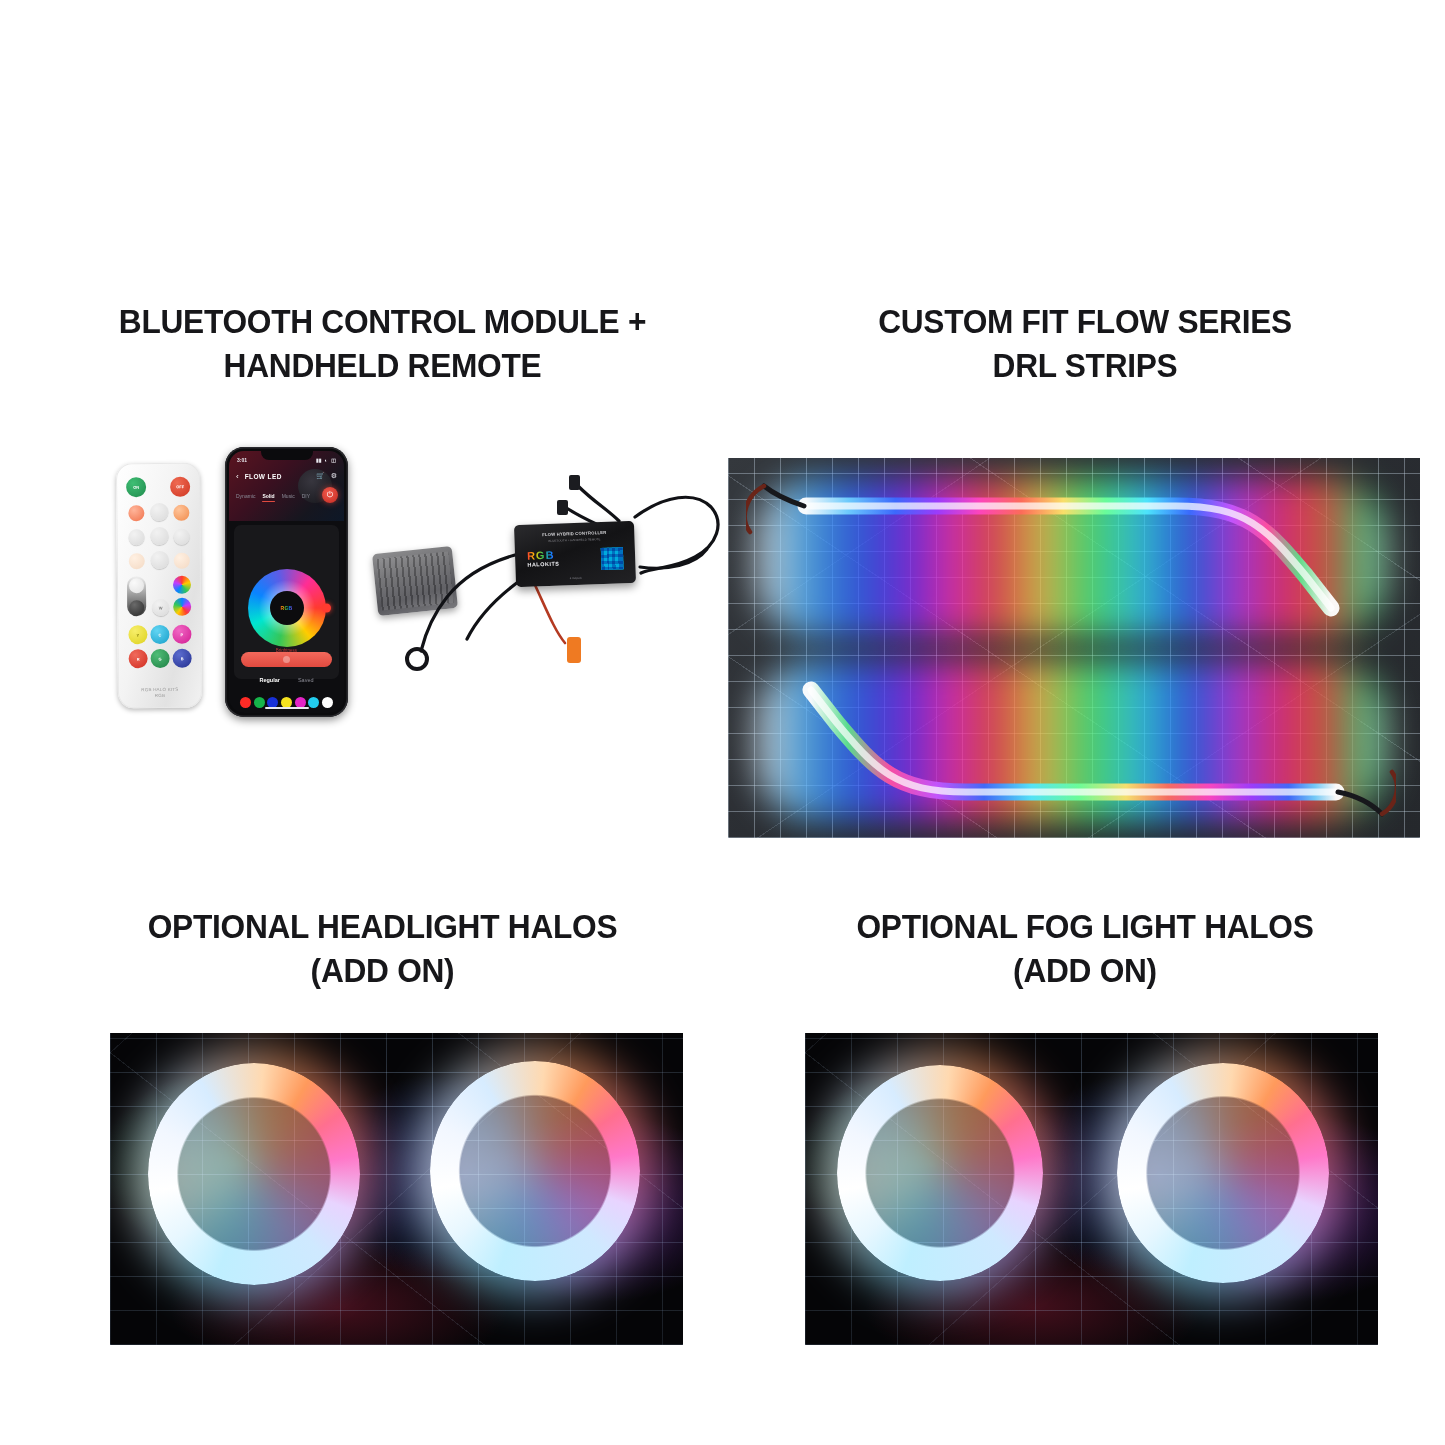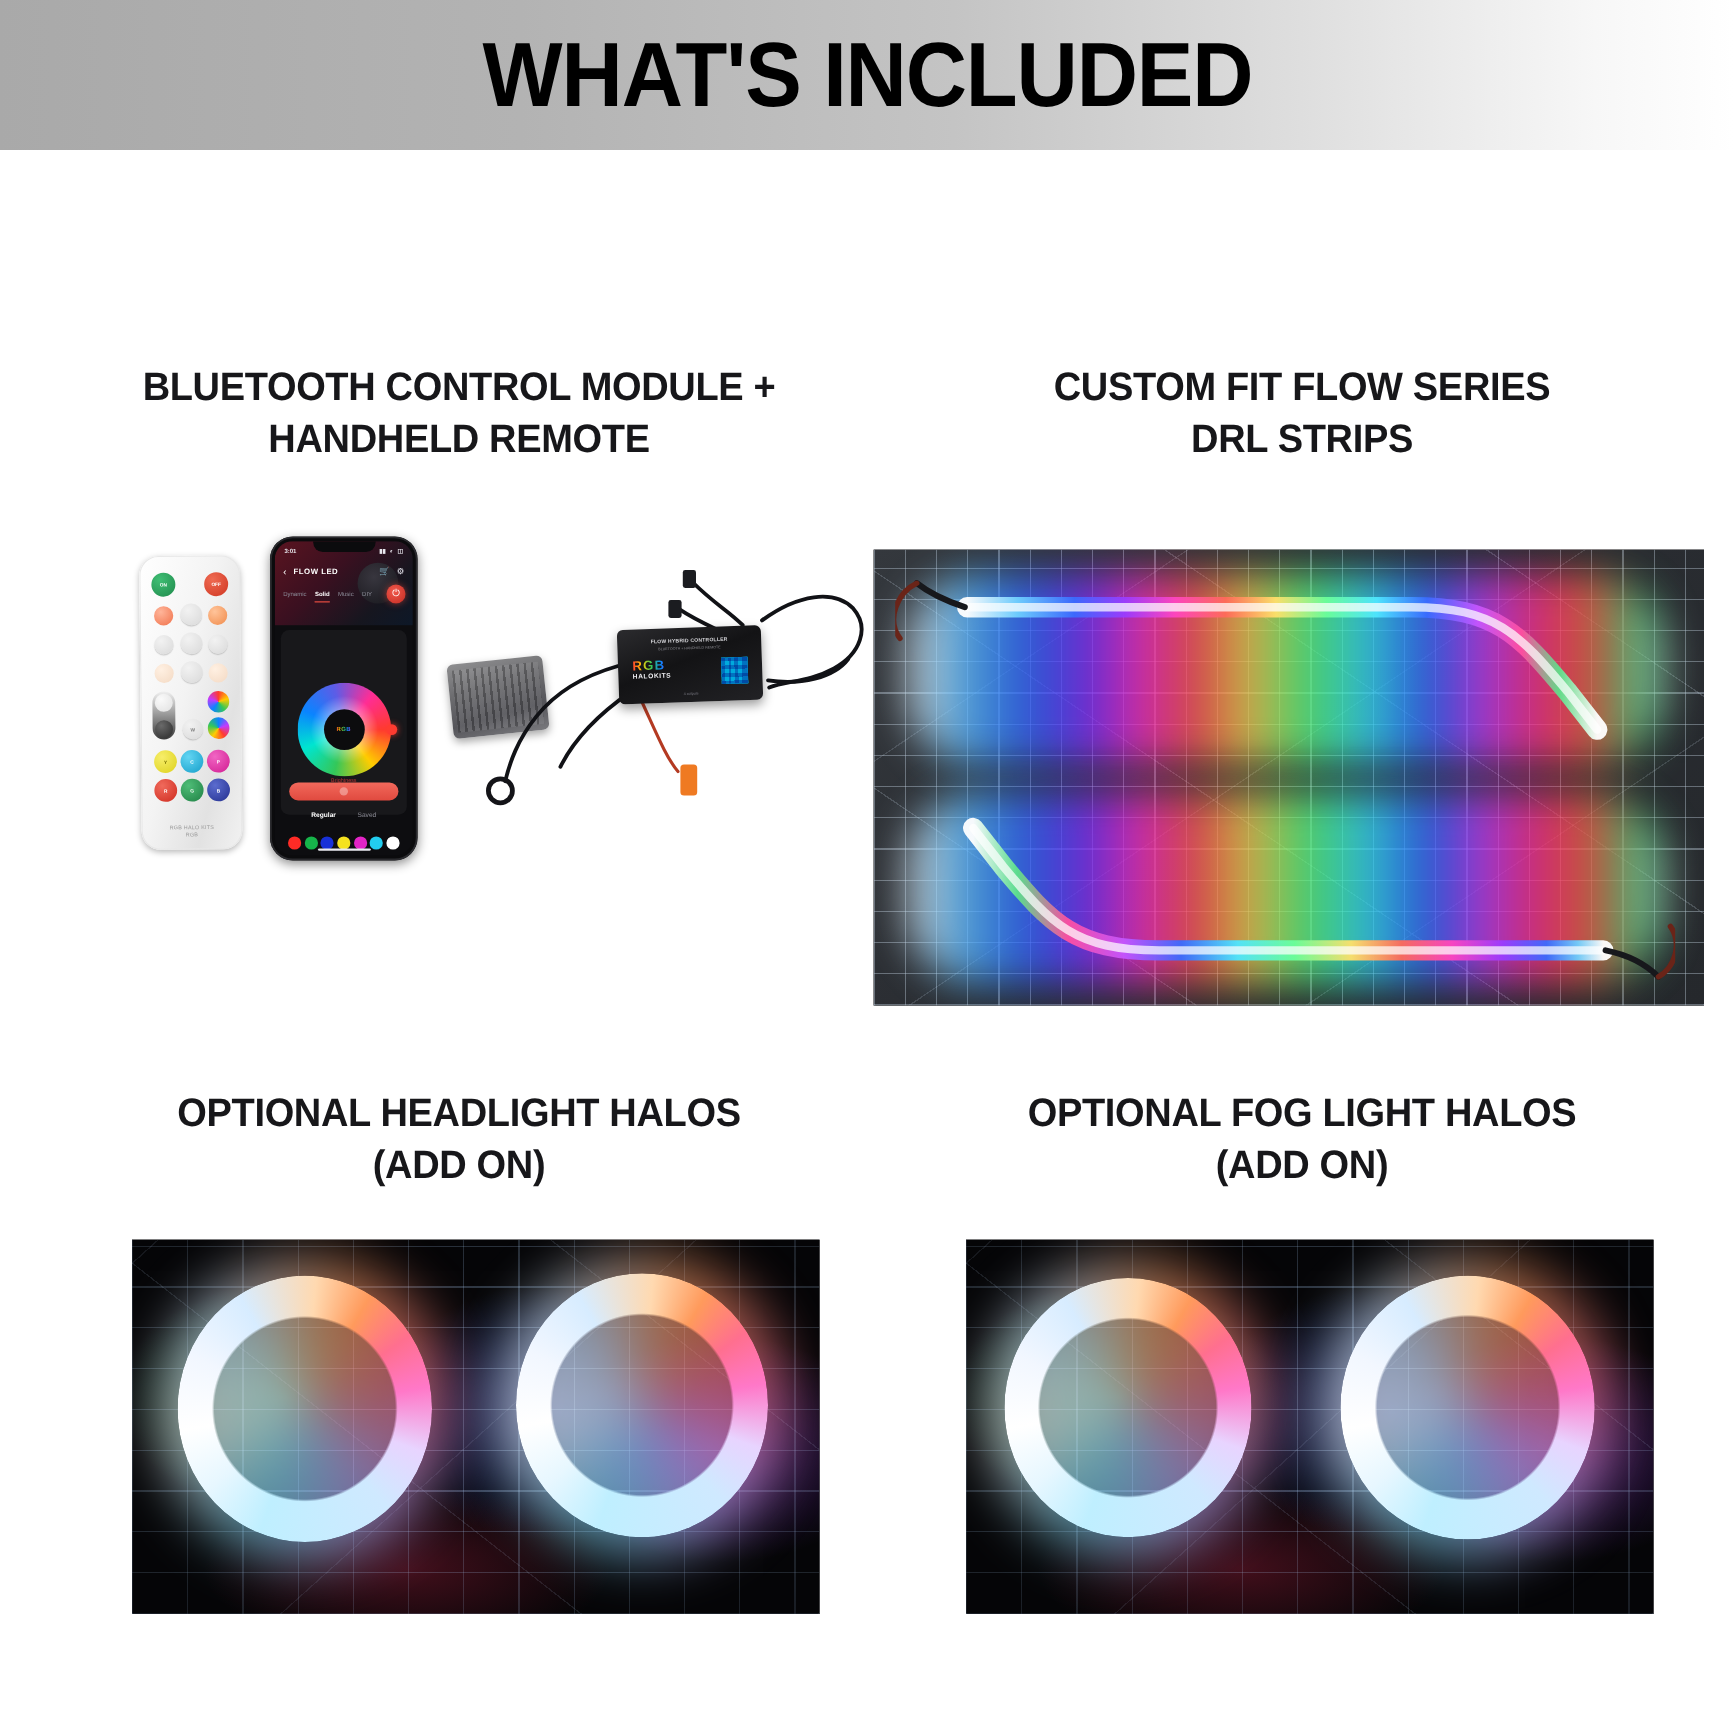--- a/index.html
+++ b/index.html
@@ -220,23 +220,20 @@
   #halo-hl-1{ left:38px;  top:30px; width:212px; height:222px; }
   #halo-hl-2{ left:320px; top:28px; width:210px; height:220px; }
   #halo-fog-1{ left:32px;  top:32px; width:206px; height:216px; }
   #halo-fog-2{ left:312px; top:30px; width:212px; height:220px; }
 </style>
 </head>
 <body>
 
 <div id="page">
 
-  <div id="header">
-    <div id="header-title">WHAT'S INCLUDED</div>
-  </div>
 
   <div class="sec-head" id="head-bt">
     <div>BLUETOOTH CONTROL MODULE +</div>
     <div>HANDHELD REMOTE</div>
   </div>
 
   <div class="sec-head" id="head-drl">
     <div>CUSTOM FIT FLOW SERIES</div>
     <div>DRL STRIPS</div>
   </div>

